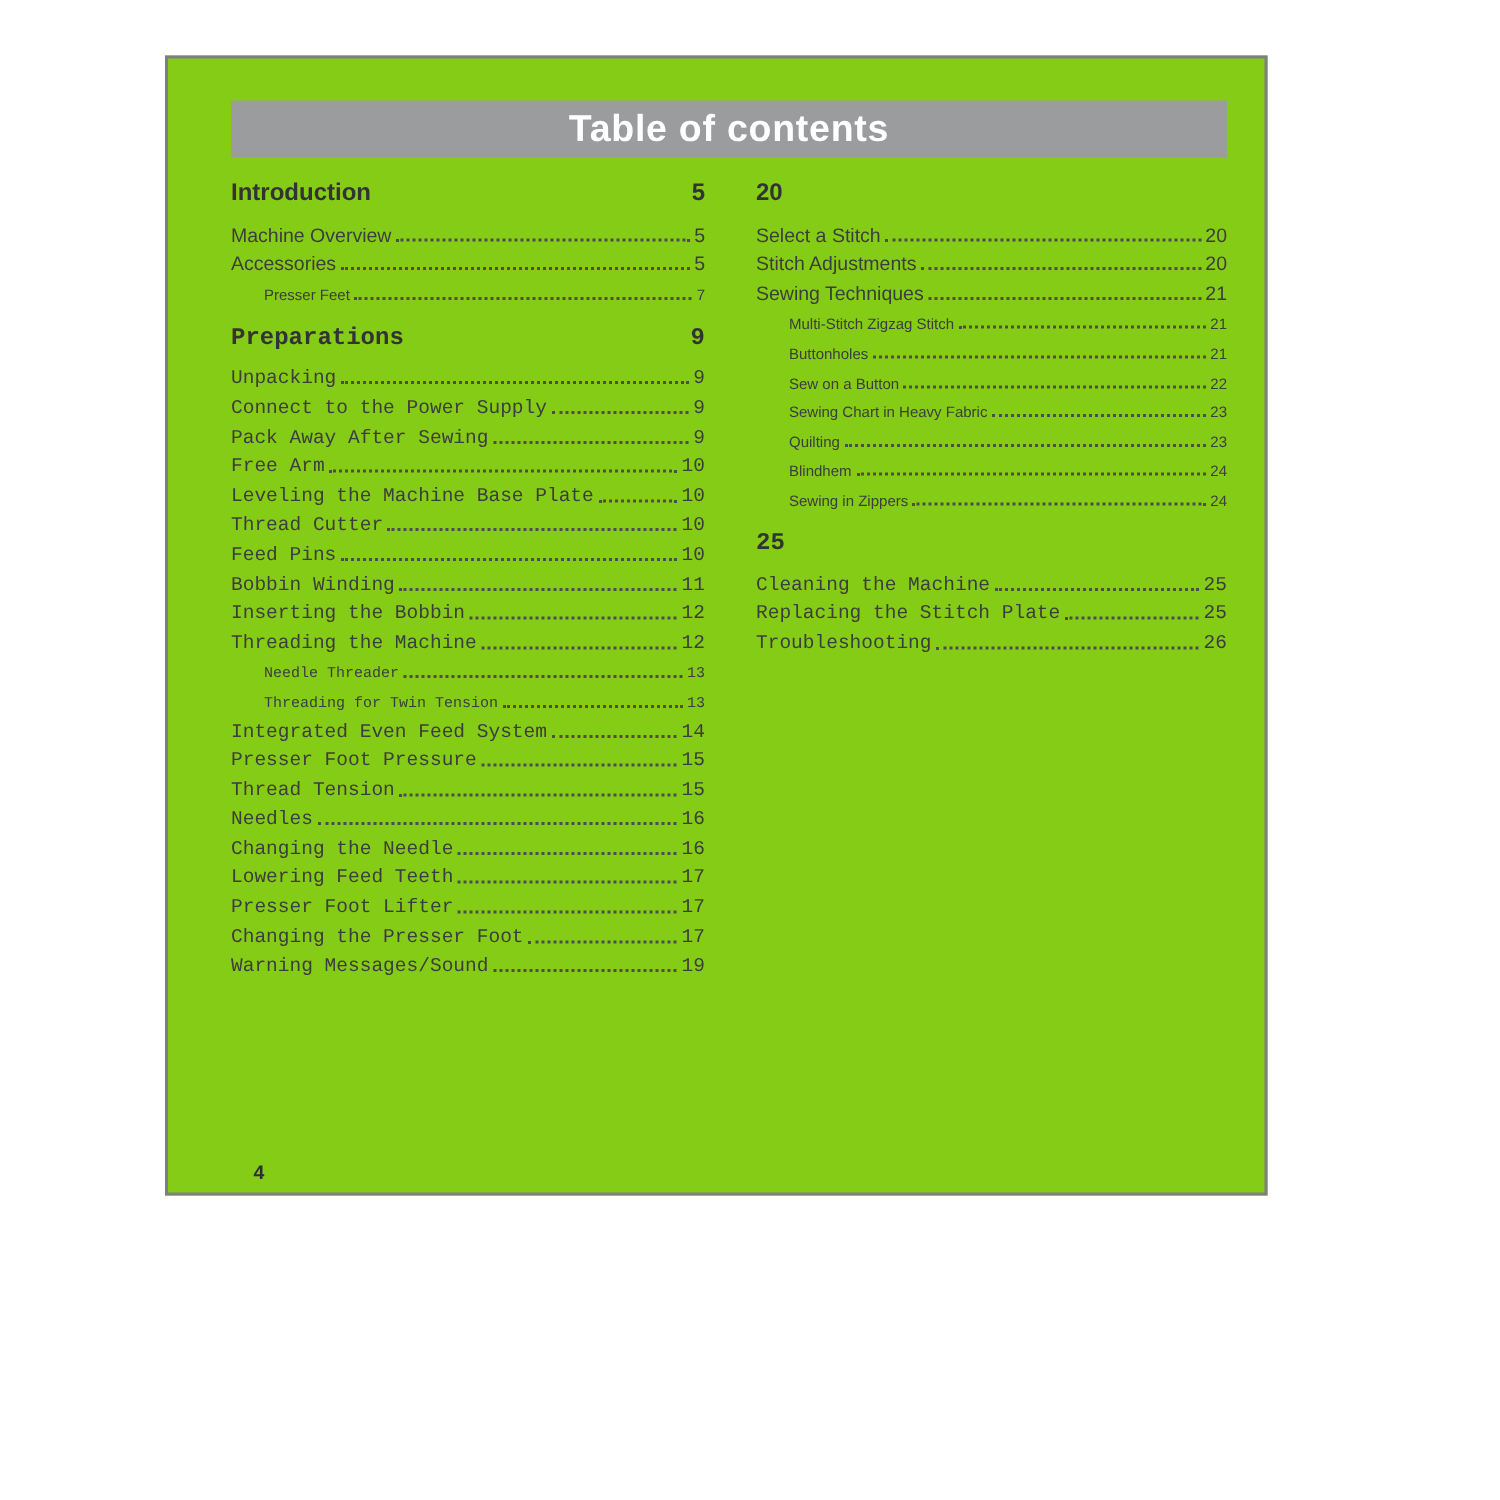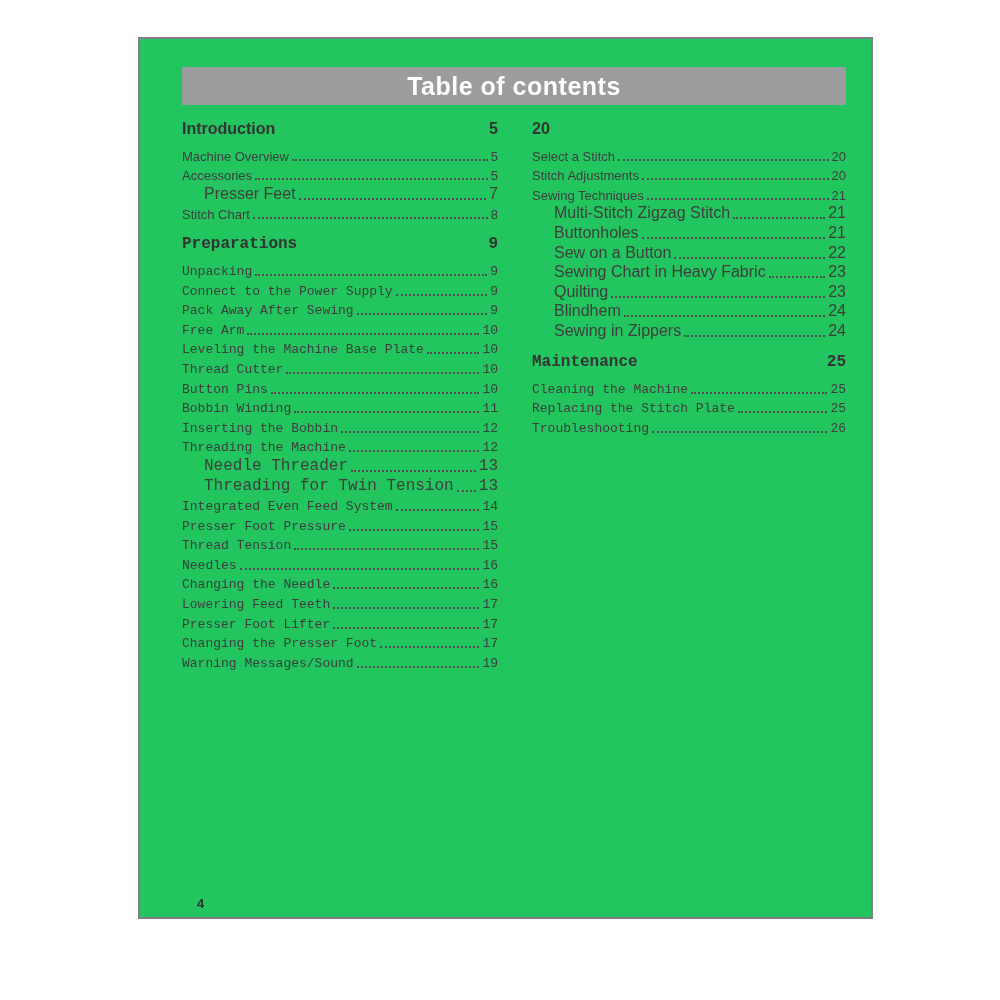--- a/index.html
+++ b/index.html
@@ -3,23 +3,23 @@
 <meta charset="utf-8">
 <style>
   * { margin: 0; padding: 0; box-sizing: border-box; }
   html, body {
     width: 1000px; height: 1000px;
     background: #ffffff;
     font-family: "Liberation Sans", sans-serif;
   }
   .page {
     position: absolute;
-    left: 138px; top: 37px;
-    width: 735px; height: 882px;
-    background: #22c55e;
+    left: 110px; top: 37px;
+    width: 735px; height: 760px;
+    background: #84cc16;
     border: 2px solid #7d8082;
   }
   .content {
     position: absolute;
     left: 42px; top: 28px;
     width: 664px;
   }
   .header-bar {
     width: 664px; height: 38px;
     background: #9a9c9e;
@@ -58,21 +58,21 @@
     font-size: 16px;
     font-weight: bold;
     color: #333333;
   }
   .row.item {
     height: 19.6px;
     font-size: 13px;
   }
   .row.item.sub {
     padding-left: 22px;
-    font-size: 16px;
+    font-size: 10px;
   }
   .label { white-space: nowrap; }
   .leader {
     flex: 1;
     border-bottom: 2px dotted #4d4d4d;
     margin: 0 3px 3px 3px;
     min-width: 10px;
   }
   .pg { white-space: nowrap; }
   .footer-page-num {
@@ -106,25 +106,20 @@
             <div class="row item">
               <span class="label">Accessories</span>
               <span class="leader"></span>
               <span class="pg">5</span>
             </div>
             <div class="row item sub">
               <span class="label">Presser Feet</span>
               <span class="leader"></span>
               <span class="pg">7</span>
             </div>
-            <div class="row item">
-              <span class="label">Stitch Chart</span>
-              <span class="leader"></span>
-              <span class="pg">8</span>
-            </div>
           </div>
           <div class="section">
             <div class="row heading">
               <span class="h-label">Preparations</span>
               <span class="h-page">9</span>
             </div>
             <div class="row item">
               <span class="label">Unpacking</span>
               <span class="leader"></span>
               <span class="pg">9</span>
@@ -148,21 +143,21 @@
               <span class="label">Leveling the Machine Base Plate</span>
               <span class="leader"></span>
               <span class="pg">10</span>
             </div>
             <div class="row item">
               <span class="label">Thread Cutter</span>
               <span class="leader"></span>
               <span class="pg">10</span>
             </div>
             <div class="row item">
-              <span class="label">Button Pins</span>
+              <span class="label">Feed Pins</span>
               <span class="leader"></span>
               <span class="pg">10</span>
             </div>
             <div class="row item">
               <span class="label">Bobbin Winding</span>
               <span class="leader"></span>
               <span class="pg">11</span>
             </div>
             <div class="row item">
               <span class="label">Inserting the Bobbin</span>
@@ -282,21 +277,20 @@
               <span class="pg">24</span>
             </div>
             <div class="row item sub">
               <span class="label">Sewing in Zippers</span>
               <span class="leader"></span>
               <span class="pg">24</span>
             </div>
           </div>
           <div class="section">
             <div class="row heading">
-              <span class="h-label">Maintenance</span>
               <span class="h-page">25</span>
             </div>
             <div class="row item">
               <span class="label">Cleaning the Machine</span>
               <span class="leader"></span>
               <span class="pg">25</span>
             </div>
             <div class="row item">
               <span class="label">Replacing the Stitch Plate</span>
               <span class="leader"></span>

